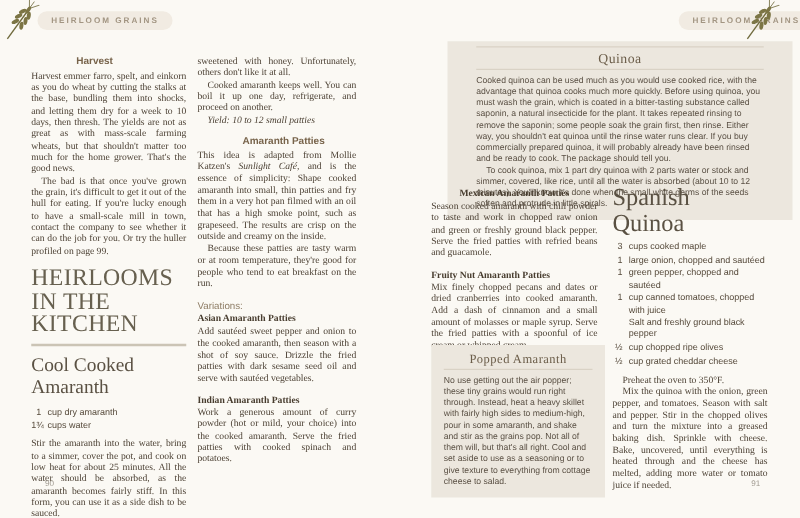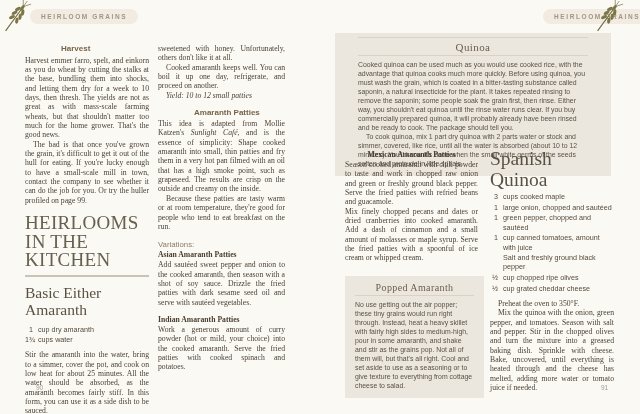--- a/index.html
+++ b/index.html
@@ -48,21 +48,21 @@
   .section-rule { border:none; border-top:2.5px solid #cbc4b5; margin:5px 0 0; }
   .recipe-title { font-size:15.5px; line-height:17.5px; font-weight:normal; color:#5a5143; margin:7px 0 6px; }
   .big-title { font-size:19.5px; line-height:21px; font-weight:normal; color:#5a5143; }
   .intro { font-style:italic; font-size:7.7px; line-height:9.4px; text-align:justify; margin:4px 0 6px; }
 
   .ing { font-family:"Liberation Sans", sans-serif; font-size:7.2px; line-height:9.2px; color:#564a3b; margin:2px 0 6px; }
   .ing-row { display:flex; margin-bottom:1.5px; }
   .ing-qty { width:13px; text-align:right; padding-right:5px; flex:none; }
 
   .box { background:#ece7de; position:absolute; }
-  #quinoa-box { left:15px; top:33px; width:276px; padding:4px 23px 8px; }
+  #quinoa-box { left:38px; top:33px; width:276px; padding:4px 23px 8px; }
   #popped-box { left:25px; top:276px; width:139px; padding:3px 10px 8px; }
   .box-rule { border:none; border-top:1px solid #d9d2c5; }
   .box-title { font-size:11px; text-align:center; color:#6b5d49; letter-spacing:.4px; padding:2.5px 0; font-weight:normal; }
   .box-title-sm { font-size:10px; }
   .box-text { font-family:"Liberation Sans", sans-serif; font-size:6.9px; line-height:9px; color:#5a5044; margin-top:4px; }
   .box-text.ind { text-indent:8px; margin-top:0; }
 
   .pagenum { position:absolute; font-family:"Liberation Sans", sans-serif; font-size:6.5px; color:#a09a90; }
   #pn-l { left:36px;  top:384px; }
   #pn-r { left:281px; top:384px; }
@@ -90,21 +90,21 @@
     </svg>
   </span>
   <div class="badge" style="left:30px;">HEIRLOOM GRAINS</div>
 
   <div class="col" id="l-col1">
     <div class="h-sans">Harvest</div>
     <p class="body">Harvest emmer farro, spelt, and einkorn as you do wheat by cutting the stalks at the base, bundling them into shocks, and letting them dry for a week to 10 days, then thresh. The yields are not as great as with mass-scale farming wheats, but that shouldn't matter too much for the home grower. That's the good news.</p>
     <p class="body ind">The bad is that once you've grown the grain, it's difficult to get it out of the hull for eating. If you're lucky enough to have a small-scale mill in town, contact the company to see whether it can do the job for you. Or try the huller profiled on page 99.</p>
     <h1 class="section-title">HEIRLOOMS IN THE KITCHEN</h1>
     <hr class="section-rule">
-    <h2 class="recipe-title">Basic Either Amaranth</h2>
+    <h2 class="recipe-title">Cool Cooked Amaranth</h2>
     <div class="ing">
       <div class="ing-row">
         <span class="ing-qty">1</span>
         <span>cup dry amaranth</span>
       </div>
       <div class="ing-row">
         <span class="ing-qty">1¾</span>
         <span>cups water</span>
       </div>
     </div>
@@ -151,20 +151,21 @@
     <hr class="box-rule">
     <div class="box-title">Quinoa</div>
     <hr class="box-rule">
     <p class="box-text">Cooked quinoa can be used much as you would use cooked rice, with the advantage that quinoa cooks much more quickly. Before using quinoa, you must wash the grain, which is coated in a bitter-tasting substance called saponin, a natural insecticide for the plant. It takes repeated rinsing to remove the saponin; some people soak the grain first, then rinse. Either way, you shouldn't eat quinoa until the rinse water runs clear. If you buy commercially prepared quinoa, it will probably already have been rinsed and be ready to cook. The package should tell you.</p>
     <p class="box-text ind">To cook quinoa, mix 1 part dry quinoa with 2 parts water or stock and simmer, covered, like rice, until all the water is absorbed (about 10 to 12 minutes). You'll know it's done when the small white germs of the seeds soften and protrude in little spirals.</p>
   </div>
 
   <div class="col" id="r-col1">
     <div class="var-h" style="margin-top:0;text-align:center;">Mexican Amaranth Patties</div>
     <p class="body">Season cooked amaranth with chili powder to taste and work in chopped raw onion and green or freshly ground black pepper. Serve the fried patties with refried beans and guacamole.</p>
+    <div class="var-h">Fruity Nut Amaranth Patties</div>
     <p class="body">Mix finely chopped pecans and dates or dried cranberries into cooked amaranth. Add a dash of cinnamon and a small amount of molasses or maple syrup. Serve the fried patties with a spoonful of ice cream or whipped cream.</p>
   </div>
 
   <div class="box" id="popped-box">
     <div class="box-title box-title-sm">Popped Amaranth</div>
     <hr class="box-rule">
     <p class="box-text">No use getting out the air popper; these tiny grains would run right through. Instead, heat a heavy skillet with fairly high sides to medium-high, pour in some amaranth, and shake and stir as the grains pop. Not all of them will, but that's all right. Cool and set aside to use as a seasoning or to give texture to everything from cottage cheese to salad.</p>
   </div>
 
   <div class="col" id="r-col2">
@@ -177,21 +178,21 @@
       <div class="ing-row">
         <span class="ing-qty">1</span>
         <span>large onion, chopped and sautéed</span>
       </div>
       <div class="ing-row">
         <span class="ing-qty">1</span>
         <span>green pepper, chopped and sautéed</span>
       </div>
       <div class="ing-row">
         <span class="ing-qty">1</span>
-        <span>cup canned tomatoes, amount with juice</span>
+        <span>cup canned tomatoes, chopped with juice</span>
       </div>
       <div class="ing-row">
         <span class="ing-qty"></span>
         <span>Salt and freshly ground black pepper</span>
       </div>
       <div class="ing-row">
         <span class="ing-qty">½</span>
         <span>cup chopped ripe olives</span>
       </div>
       <div class="ing-row">

